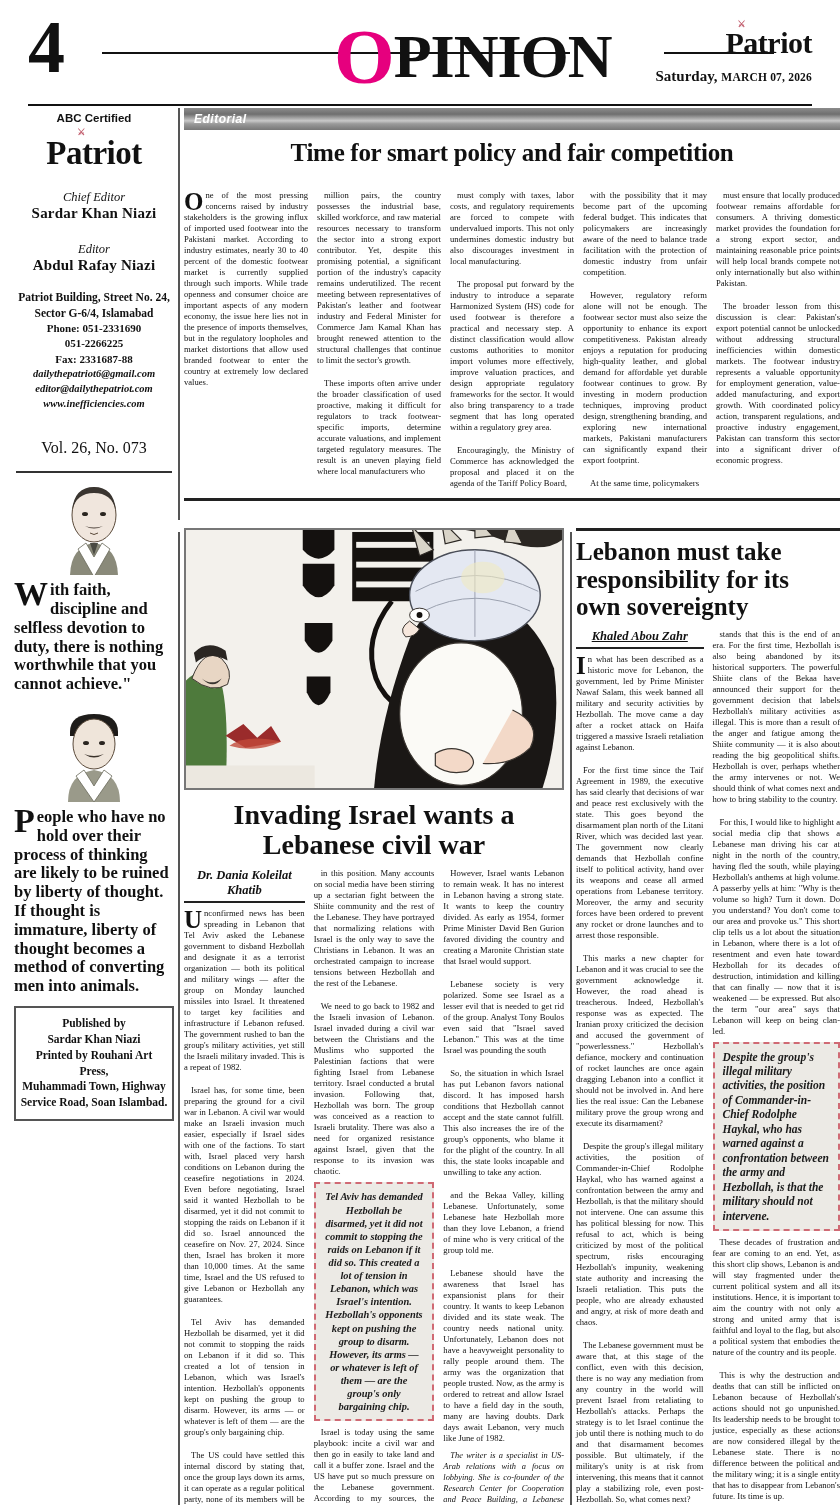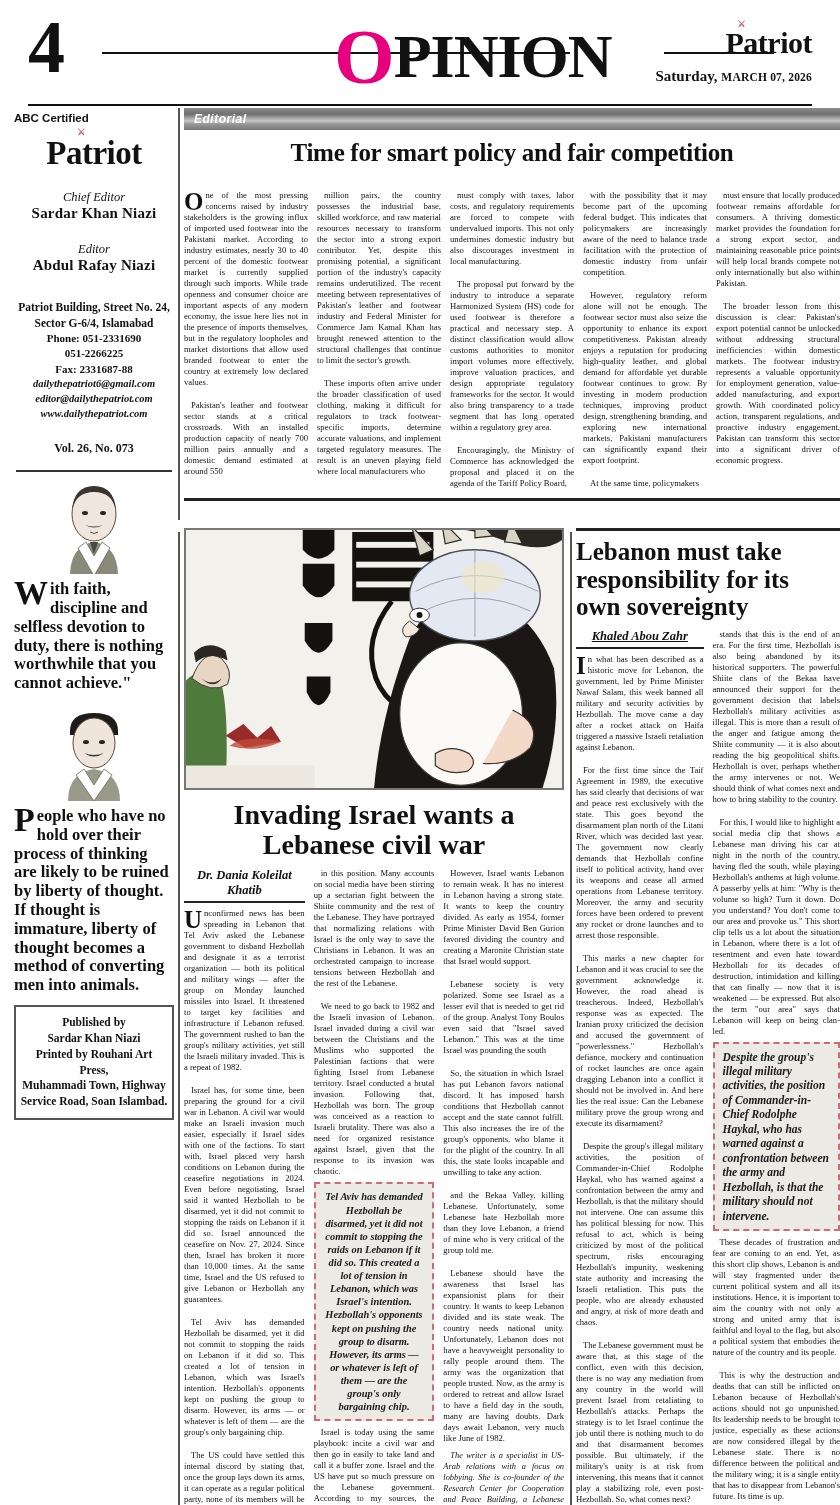--- a/index.html
+++ b/index.html
@@ -39,31 +39,31 @@
     font-family:"Liberation Serif", serif; font-size:15px; font-weight:700;
   }
   .dateline .small { font-size:11.5px; letter-spacing:0.2px; }
   .mast-bottom-rule { position:absolute; left:14px; right:14px; top:86px; height:2px; background:#111; }
 
   
   .body-area { position:relative; margin-top:10px; }
 
   
   .rail { position:absolute; left:0; top:0; width:160px; }
-  .abc { text-align:left; font-family:"Liberation Sans", sans-serif; font-weight:700; font-size:11.5px; margin-top:4px;}
+  .abc { text-align:center; font-family:"Liberation Sans", sans-serif; font-weight:700; font-size:11.5px; margin-top:4px;}
   .rail-logo { text-align:center; font-family:"Liberation Serif", serif; font-size:33px; font-weight:700; margin-top:6px; letter-spacing:-0.5px;}
   .rail-logo .crest { display:block; font-size:9px; color:#c05a6a; line-height:5px; margin-left:-26px;}
   .ed-block { text-align:center; margin-top:18px; }
   .ed-role { font-style:italic; font-size:12.5px; }
   .ed-name { font-weight:700; font-size:15px; font-family:"Liberation Serif", serif; letter-spacing:0.2px;}
   .ed-block.second { margin-top:20px; }
-  .rail-addr { text-align:center; font-size:11.5px; font-weight:700; margin-top:26px; line-height:1.35; }
+  .rail-addr { text-align:center; font-size:11.5px; font-weight:700; margin-top:16px; line-height:1.35; }
   .rail-contact { text-align:center; font-size:11px; font-weight:700; line-height:1.4; }
   .rail-contact .em { font-style:italic; font-weight:700; font-size:10.5px; display:block;text-align:center; }
-  .rail-vol { text-align:center; font-size:12px; font-weight:700; margin-top:20px; }
+  .rail-vol { text-align:center; font-size:16px; font-weight:400; margin-top:28px; }
   .rail-hr { height:2px; background:#333; margin:14px 2px 0 2px; }
 
   
   .quote-panel { margin-top:10px; text-align:left; }
   .portrait { width:100%; height:92px; position:relative; overflow:hidden; }
   .quote-text {
     font-family:"Liberation Serif", serif; font-weight:700;
     font-size:16.5px; line-height:1.14; margin-top:6px; color:#111;
   }
   .quote-text .dropcap { float:left; font-size:34px; line-height:0.78; font-weight:700; padding-right:2px; }
@@ -178,21 +178,21 @@
         <div>Patriot Building, Street No. 24,</div>
         <div>Sector G-6/4, Islamabad</div>
       </div>
 
       <div class="rail-contact">
         <div>Phone: 051-2331690</div>
         <div>051-2266225</div>
         <div>Fax:    2331687-88</div>
         <span class="em">dailythepatriot6@gmail.com</span>
         <span class="em">editor@dailythepatriot.com</span>
-        <span class="em">www.dailythepatriot.com</span>
+        <span class="em">www.inefficiencies.com</span>
       </div>
 
       <div class="rail-vol">Vol. 26, No. 073</div>
       <div class="rail-hr"></div>
 
       <div class="quote-panel">
         <div class="portrait">
           <svg viewBox="0 0 160 92" width="160" height="92">
             <rect width="160" height="92" fill="#ffffff"></rect>
             <g transform="translate(46,2)">
@@ -245,25 +245,24 @@
     <div class="content">
 
       <div class="edbar">
         <span class="edbar-label">Editorial</span>
       </div>
       <h1 class="ed-headline">Time for smart policy and fair competition</h1>
 
       <div class="cols" id="ed-cols">
           <div class="col">
             <p class="noind"><span class="dc">O</span>ne of the most pressing concerns raised by industry stakeholders is the growing influx of imported used footwear into the Pakistani market. According to industry estimates, nearly 30 to 40 percent of the domestic footwear market is currently supplied through such imports. While trade openness and consumer choice are important aspects of any modern economy, the issue here lies not in the presence of imports themselves, but in the regulatory loopholes and market distortions that allow used branded footwear to enter the country at extremely low declared values.</p>
-            <p>Pakistan's leather and footwear sector stands at a critical crossroads. With an installed production capacity of nearly 700 million pairs annually and a domestic demand estimated at around 550</p>
           </div>
           <div class="col">
             <p>million pairs, the country possesses the industrial base, skilled workforce, and raw material resources necessary to transform the sector into a strong export contributor. Yet, despite this promising potential, a significant portion of the industry's capacity remains underutilized. The recent meeting between representatives of Pakistan's leather and footwear industry and Federal Minister for Commerce Jam Kamal Khan has brought renewed attention to the structural challenges that continue to limit the sector's growth.</p>
-            <p>These imports often arrive under the broader classification of used clothing, making it difficult for regulators to track footwear-specific imports, determine accurate valuations, and implement targeted regulatory measures. The result is an uneven playing field where local manufacturers who</p>
+            <p>These imports often arrive under the broader classification of used proactive, making it difficult for regulators to track footwear-specific imports, determine accurate valuations, and implement targeted regulatory measures. The result is an uneven playing field where local manufacturers who</p>
           </div>
           <div class="col">
             <p>must comply with taxes, labor costs, and regulatory requirements are forced to compete with undervalued imports. This not only undermines domestic industry but also discourages investment in local manufacturing.</p>
             <p>The proposal put forward by the industry to introduce a separate Harmonized System (HS) code for used footwear is therefore a practical and necessary step. A distinct classification would allow customs authorities to monitor import volumes more effectively, improve valuation practices, and design appropriate regulatory frameworks for the sector. It would also bring transparency to a trade segment that has long operated within a regulatory grey area.</p>
             <p>Encouragingly, the Ministry of Commerce has acknowledged the proposal and placed it on the agenda of the Tariff Policy Board,</p>
           </div>
           <div class="col">
             <p>with the possibility that it may become part of the upcoming federal budget. This indicates that policymakers are increasingly aware of the need to balance trade facilitation with the protection of domestic industry from unfair competition.</p>
             <p>However, regulatory reform alone will not be enough. The footwear sector must also seize the opportunity to enhance its export competitiveness. Pakistan already enjoys a reputation for producing high-quality leather, and global demand for affordable yet durable footwear continues to grow. By investing in modern production techniques, improving product design, strengthening branding, and exploring new international markets, Pakistani manufacturers can significantly expand their export footprint.</p>
             <p>At the same time, policymakers</p>

